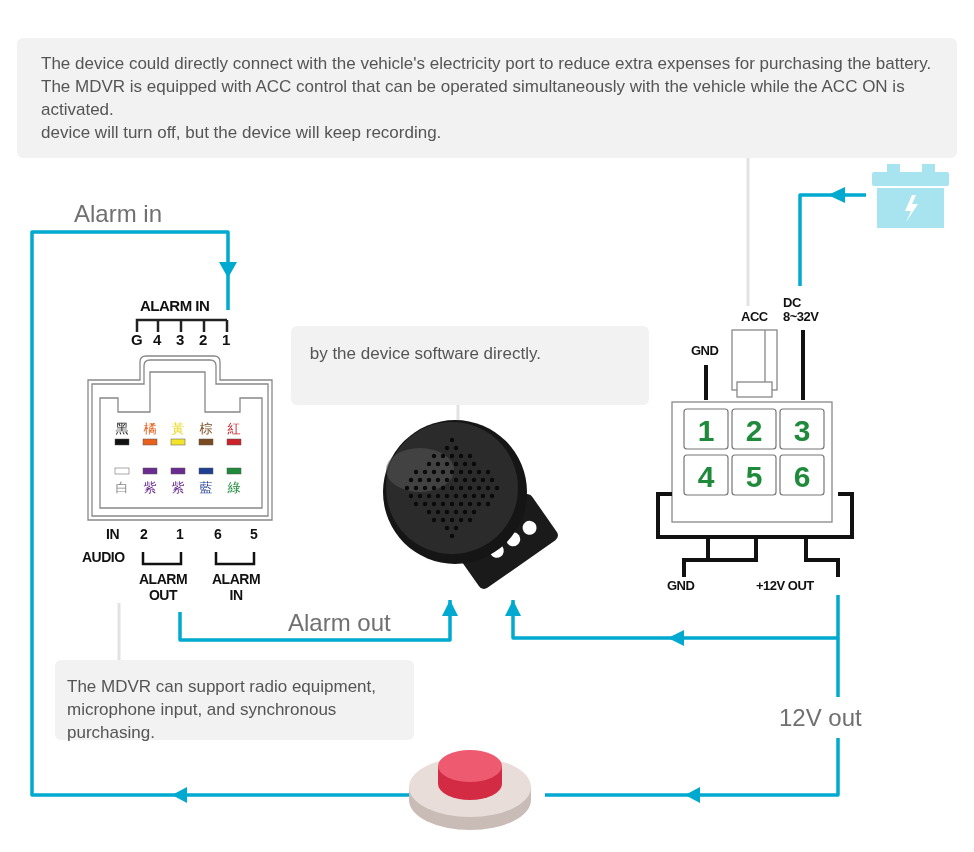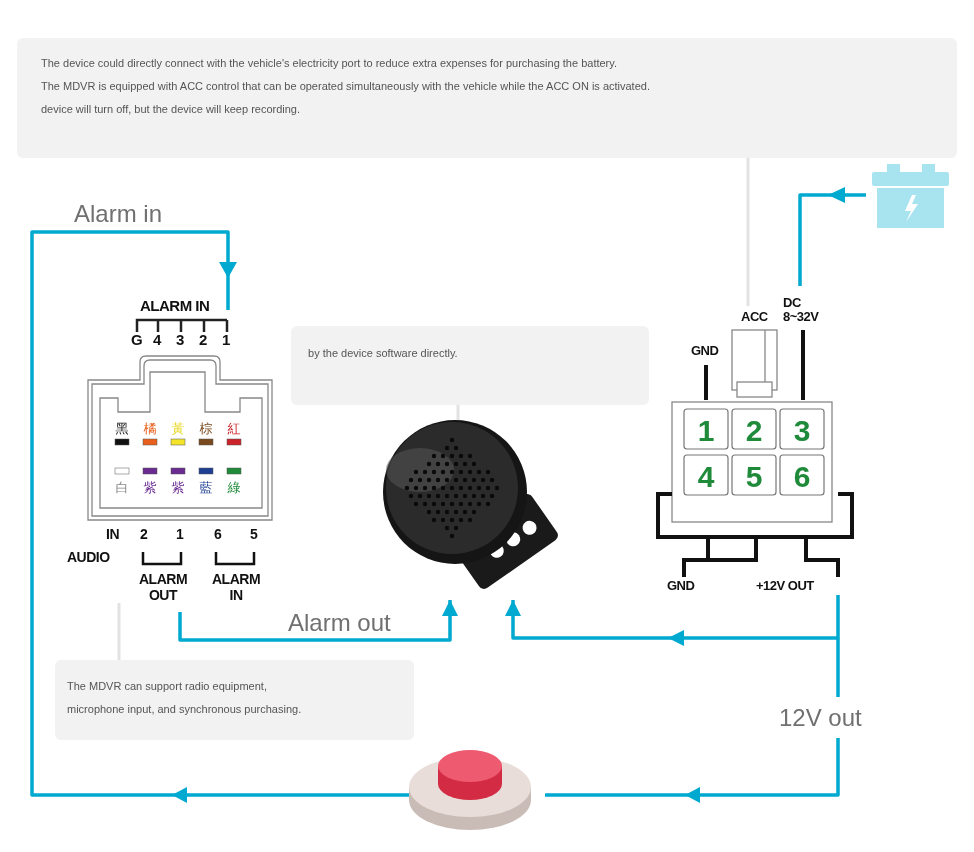--- a/index.html
+++ b/index.html
@@ -1,20 +1,20 @@
 <!DOCTYPE html>
 <html><head>
 <meta charset="utf-8">
 <style>
   html, body { margin: 0; padding: 0; background: #ffffff; }
   body { width: 974px; height: 852px; position: relative; overflow: hidden;
          font-family: "DejaVu Sans", sans-serif; }
   .note {
     position: absolute; background: #f2f2f2; border-radius: 6px;
-    color: #555; font-family: "Liberation Sans", sans-serif; font-size: 11px;
+    color: #555; font-family: "Liberation Sans", sans-serif; font-size: 17px;
     line-height: 23px; box-sizing: border-box;
   }
   #note-top { left: 17px; top: 38px; width: 940px; height: 120px; padding: 14px 24px; }
   #note-mid { left: 291px; top: 326px; width: 358px; height: 79px; padding: 16px 14px; }
   #note-bot { left: 55px; top: 660px; width: 359px; height: 80px; padding: 15px 12px; }
   .note p { margin: 0; }
   .flow-label { position: absolute; color: #707070; font-family: "Liberation Sans", sans-serif; font-size: 24px; }
   .lbl { position: absolute; font-family: "Liberation Sans", sans-serif; font-weight: bold; color: #111; font-size: 14px; letter-spacing: -0.5px; }
   svg.diagram { position: absolute; left: 0; top: 0; }
 </style>
@@ -252,21 +252,21 @@
 <div class="flow-label" style="left:779px; top:704px;">12V out</div>
 
 <div class="lbl" style="left:140px; top:297px; font-size:15px;">ALARM IN</div>
 <div class="lbl" style="left:131px; top:331px; font-size:15px;">G</div>
 <div class="lbl" style="left:153px; top:331px; font-size:15px;">4</div>
 <div class="lbl" style="left:176px; top:331px; font-size:15px;">3</div>
 <div class="lbl" style="left:199px; top:331px; font-size:15px;">2</div>
 <div class="lbl" style="left:222px; top:331px; font-size:15px;">1</div>
 
 <div class="lbl" style="left:106px; top:526px;">IN</div>
-<div class="lbl" style="left:67px; top:549px;">AUDIO</div>
+<div class="lbl" style="left:82px; top:549px;">AUDIO</div>
 <div class="lbl" style="left:140px; top:526px;">2</div>
 <div class="lbl" style="left:176px; top:526px;">1</div>
 <div class="lbl" style="left:214px; top:526px;">6</div>
 <div class="lbl" style="left:250px; top:526px;">5</div>
 <svg style="position:absolute;left:140px;top:550px;" width="130" height="20">
   <polyline points="3,2 3,14 41,14 41,2" fill="none" stroke="#111" stroke-width="2.5"></polyline>
   <polyline points="76,2 76,14 114,14 114,2" fill="none" stroke="#111" stroke-width="2.5"></polyline>
 </svg>
 <div class="lbl" style="left:139px; top:571px; text-align:center; line-height:16px;">
   <div>ALARM</div>

